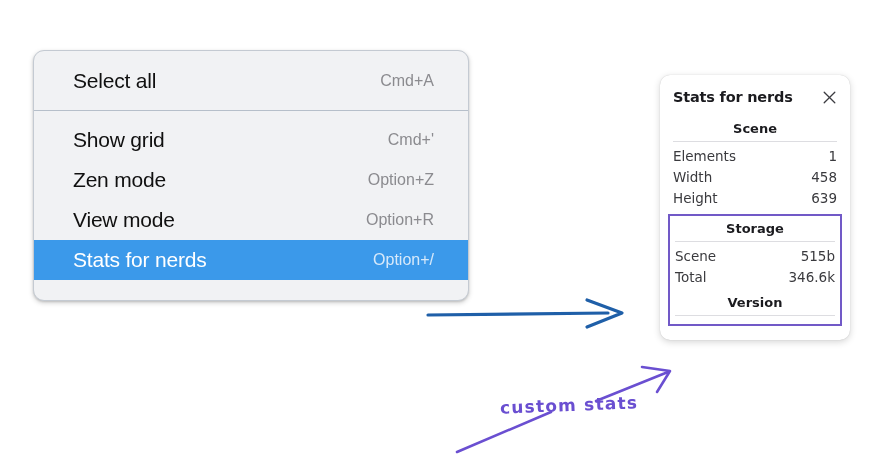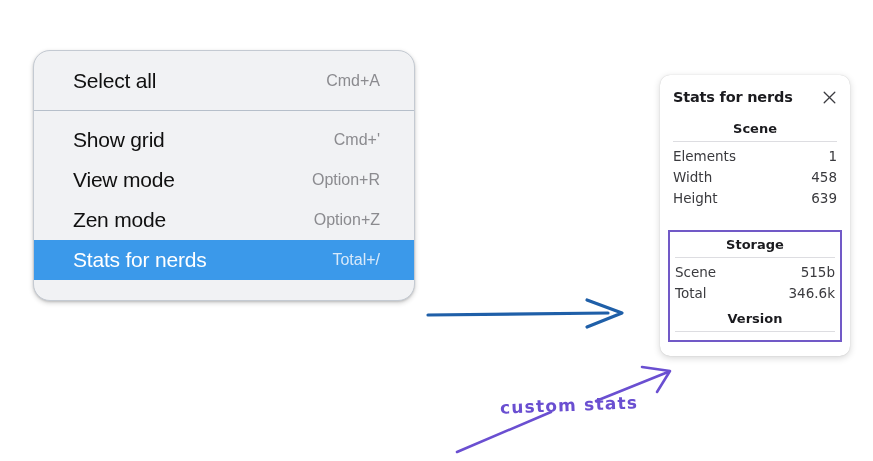--- a/index.html
+++ b/index.html
@@ -13,23 +13,23 @@
     background: #ffffff;
     font-family: "Liberation Sans", sans-serif;
     overflow: hidden;
   }
 
   
   #context-menu {
     position: absolute;
     left: 33px;
     top: 50px;
-    width: 382px;
+    width: 436px;
     background: #f1f2f4;
-    border-radius: 17px;
+    border-radius: 11px;
     border: 1px solid #c4cad2;
     box-shadow: 0 2px 5px rgba(0,0,0,0.18), 0 1px 2px rgba(0,0,0,0.12);
     overflow: hidden;
     box-sizing: border-box;
   }
   .menu-section {
     padding: 8px 0;
   }
   .menu-section.first { padding: 10px 0 9px 0; }
   .menu-section.second { padding: 9px 0 0 0; }
@@ -126,21 +126,21 @@
   .version-text {
     font-size: 13.5px;
     color: #3a3a3e;
     padding: 3px 0 1px 0;
     white-space: nowrap;
   }
 
   
   #custom-region {
     border: 2px solid #7159c7;
-    margin: 22px -5px 0 -5px;
+    margin: 6px -5px 0 -5px;
     padding: 3px 5px 5px 5px;
     box-sizing: border-box;
   }
 
   
   #annotations {
     position: absolute;
     left: 0; top: 0;
     width: 873px; height: 461px;
     pointer-events: none;
@@ -171,30 +171,30 @@
   </div>
 
   <div class="menu-divider"></div>
 
   <div class="menu-section second">
     <div class="menu-item">
       <span class="label">Show grid</span>
       <span class="shortcut">Cmd+'</span>
     </div>
     <div class="menu-item">
+      <span class="label">Zen mode</span>
+      <span class="shortcut">Option+Z</span>
+    </div>
+    <div class="menu-item">
       <span class="label">View mode</span>
       <span class="shortcut">Option+R</span>
     </div>
-    <div class="menu-item">
-      <span class="label">Zen mode</span>
-      <span class="shortcut">Option+Z</span>
-    </div>
     <div class="menu-item selected">
       <span class="label">Stats for nerds</span>
-      <span class="shortcut">Total+/</span>
+      <span class="shortcut">Option+/</span>
     </div>
     <div class="menu-bottom-pad"></div>
   </div>
 
 </div>
 
 <div id="stats-panel">
 
   <div class="stats-header">
     <span class="stats-title">Stats for nerds</span>

